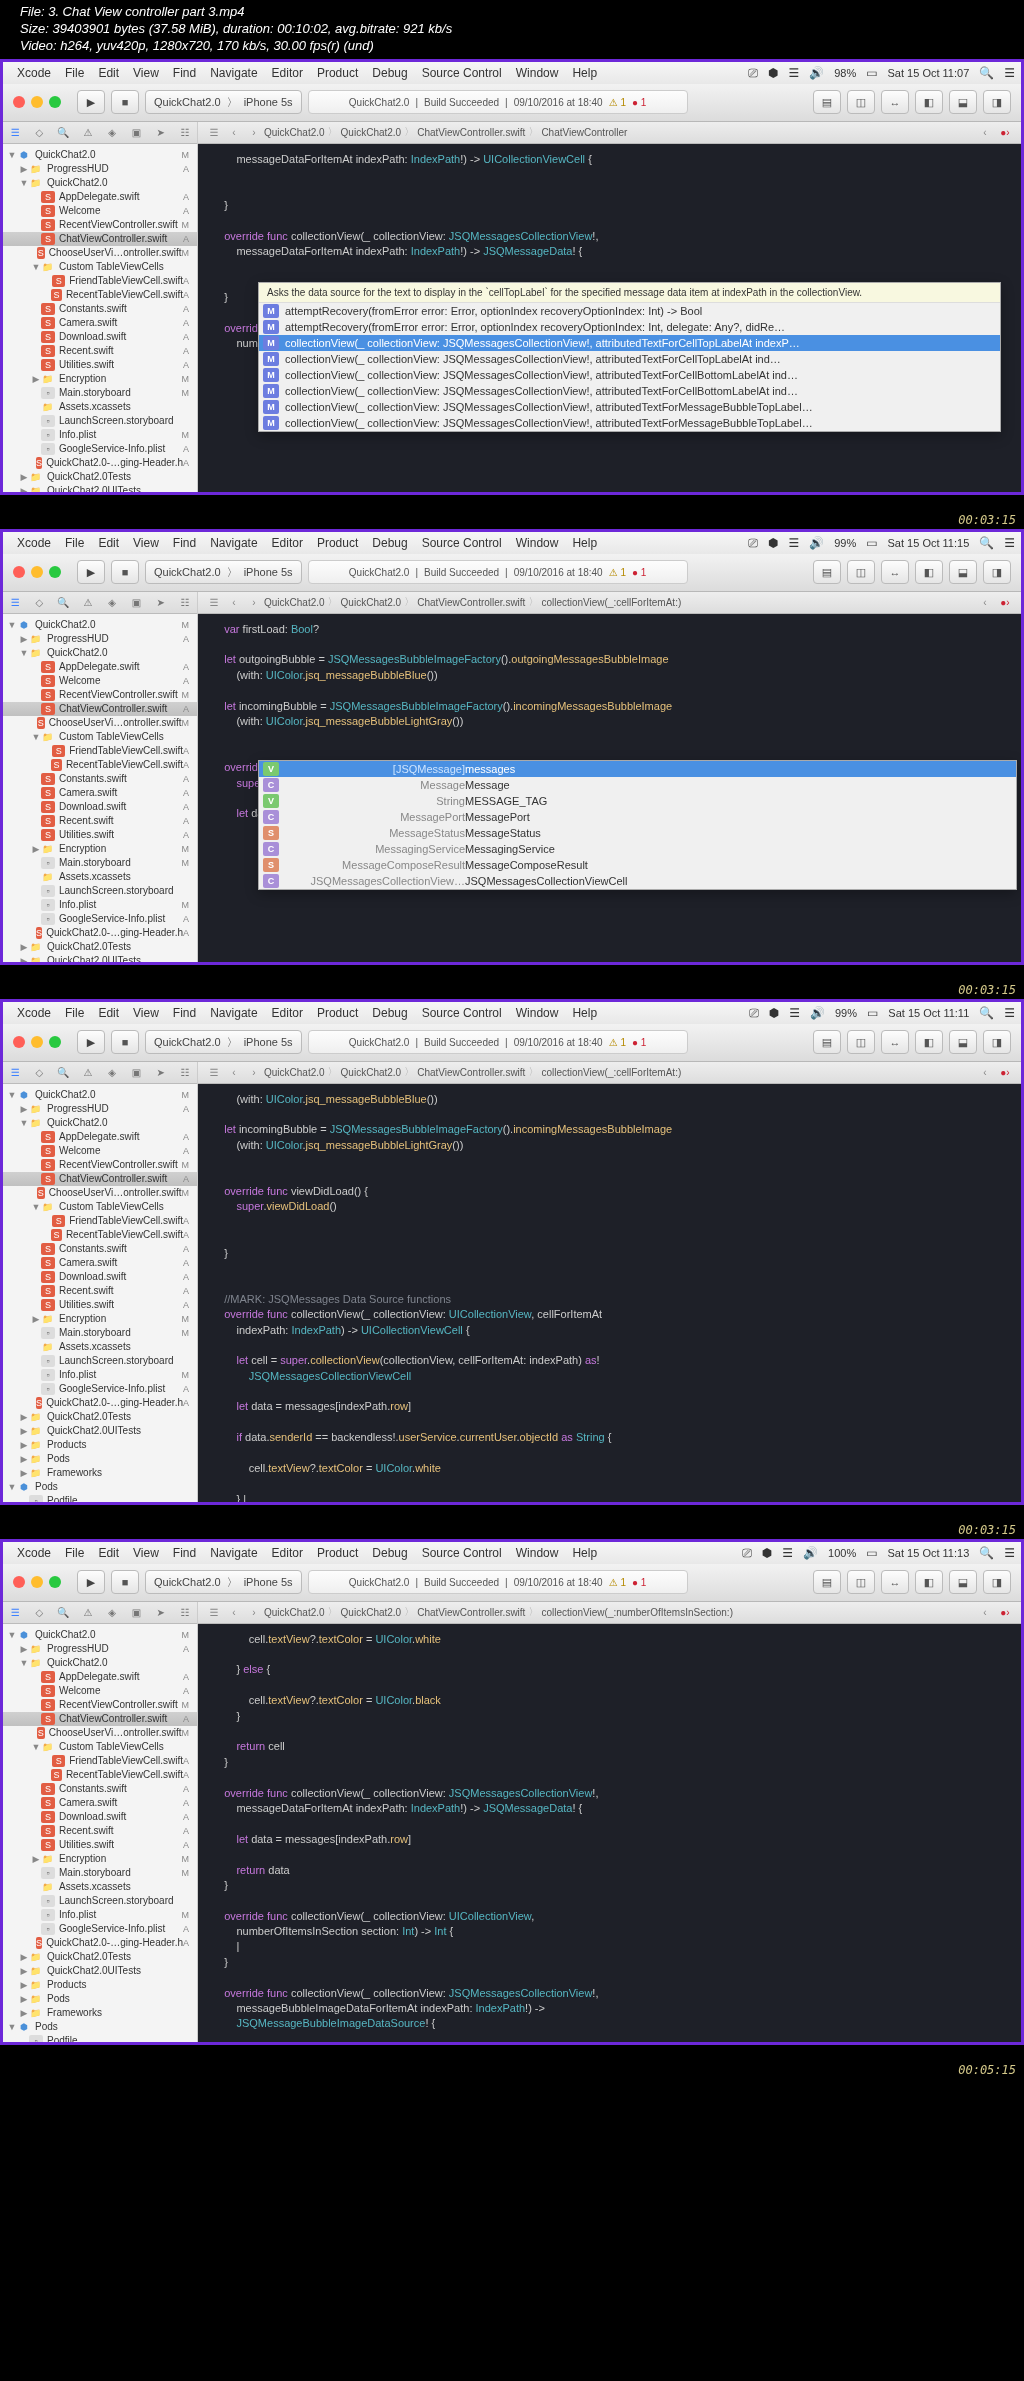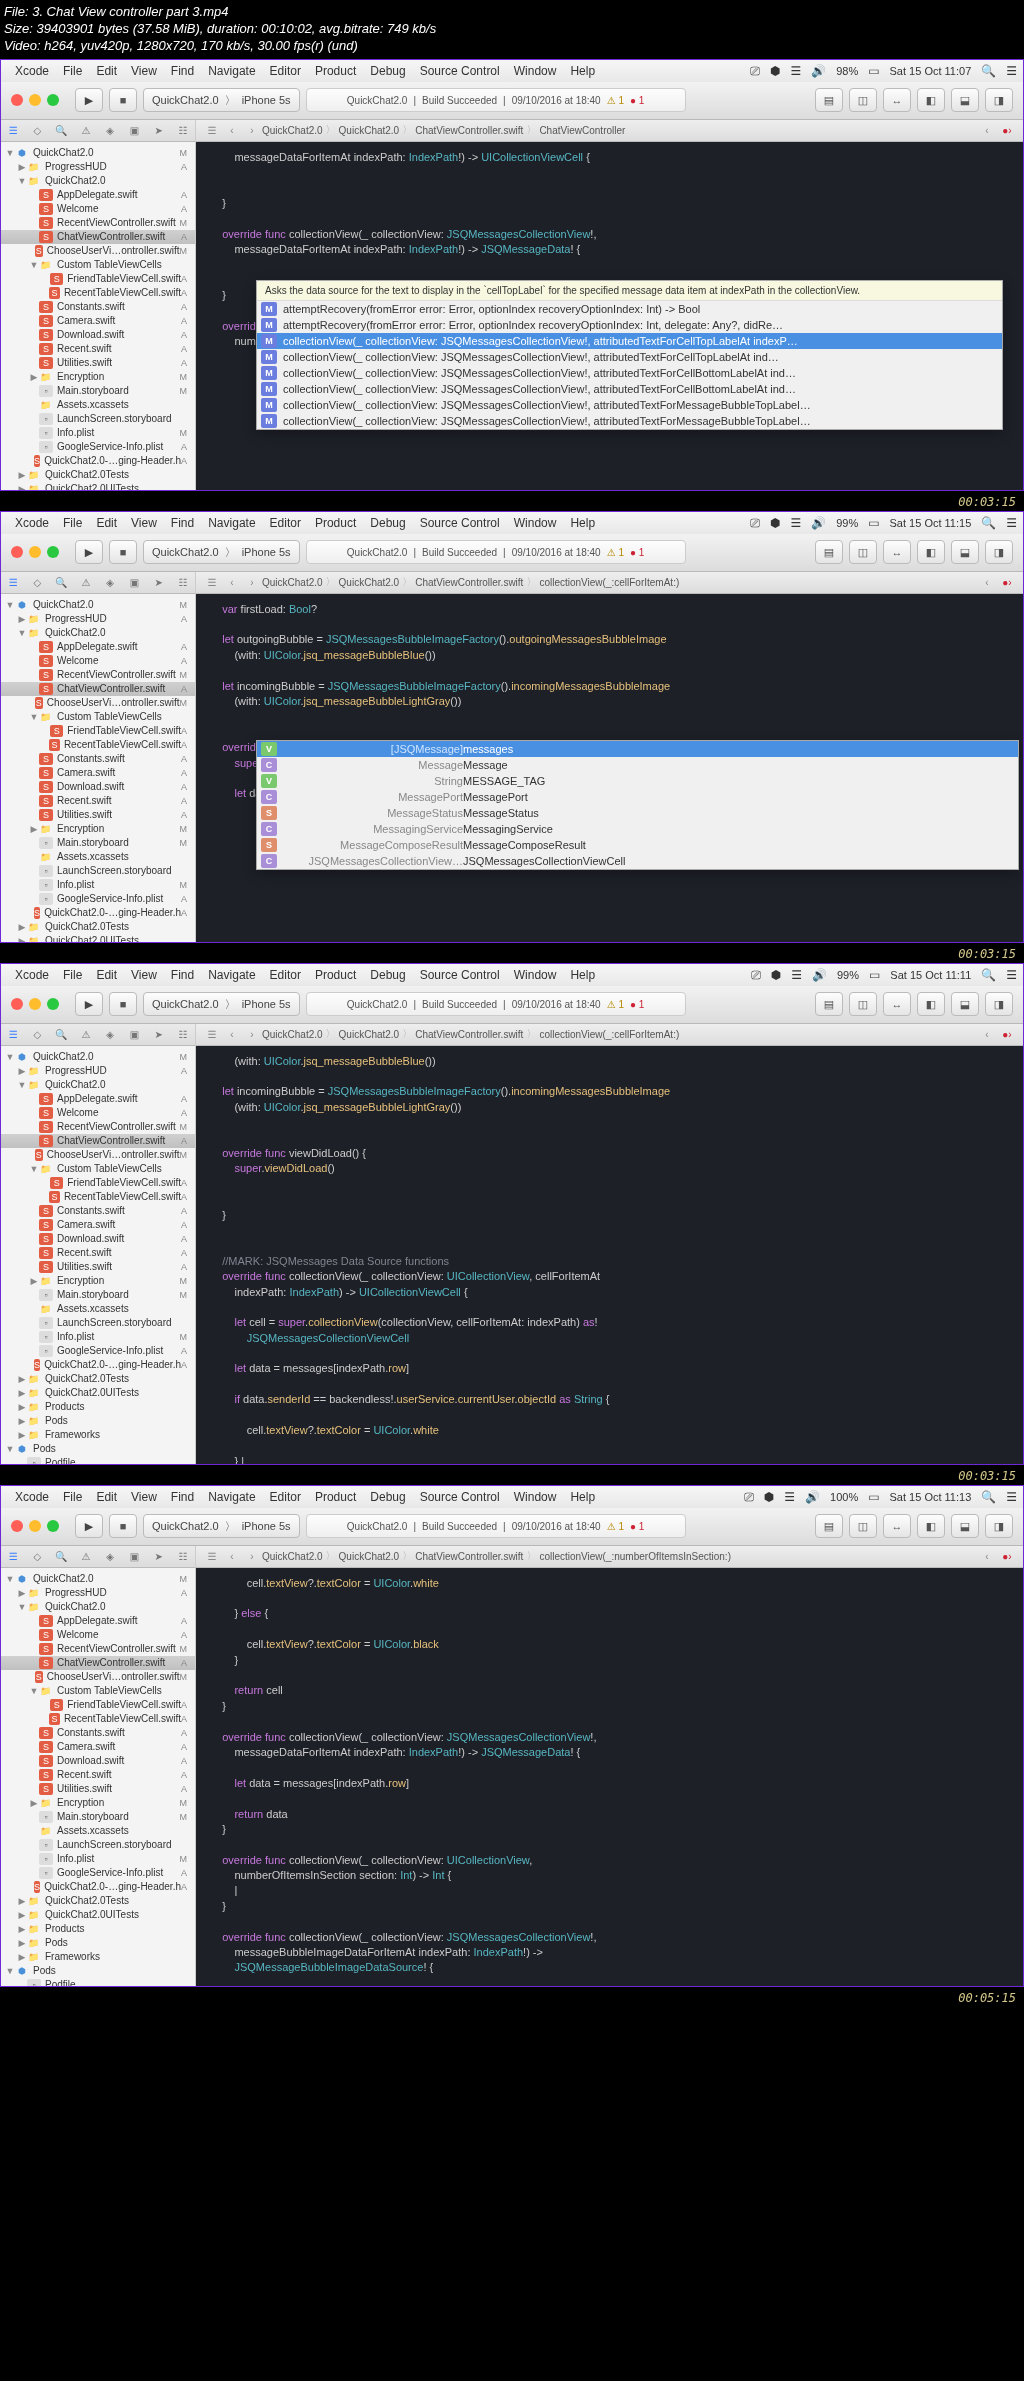--- a/index.html
+++ b/index.html
@@ -1,18 +1,18 @@
 <!DOCTYPE html>
 <html><head>
 <meta charset="utf-8">
 <style>
 * { margin: 0; padding: 0; box-sizing: border-box; font-family: -apple-system, BlinkMacSystemFont, "Helvetica Neue", sans-serif; }
 body { background: #000; width: 1024px; font-size: 11px; }
-.file-meta { color: #fff; padding: 4px 4px; font-size: 13px; font-style: italic; line-height: 1.3; }
-.xcode-window { background: #f6f6f6; border: 1px solid #6d28d9; margin-bottom: 2px; }
+.file-meta { color: #fff; padding: 4px 20px; font-size: 13px; font-style: italic; line-height: 1.3; }
+.xcode-window { background: #f6f6f6; border: 3px solid #6d28d9; margin-bottom: 16px; }
 .menubar { background: linear-gradient(#f6f6f6,#e8e8e8); height: 22px; display: flex; align-items: center; padding: 0 6px; font-size: 12px; color: #333; }
 .menubar .apple { margin-right: 8px; font-size: 13px; }
 .menubar .menu-item { margin-right: 14px; cursor: default; }
 .menubar .right { margin-left: auto; display: flex; align-items: center; gap: 10px; font-size: 11px; }
 .menubar .icon { font-size: 12px; }
 .toolbar { background: linear-gradient(#f2f2f2,#dcdcdc); height: 38px; display: flex; align-items: center; padding: 0 10px; border-bottom: 1px solid #b8b8b8; gap: 6px; }
 .traffic { display: flex; gap: 6px; margin-right: 10px; }
 .dot { width: 12px; height: 12px; border-radius: 50%; }
 .dot.r { background: #ff5f57; } .dot.y { background: #ffbd2e; } .dot.g { background: #28c940; }
 .tbtn { width: 28px; height: 24px; background: linear-gradient(#fdfdfd,#e5e5e5); border: 1px solid #bbb; border-radius: 4px; display: flex; align-items: center; justify-content: center; font-size: 11px; color: #555; }
@@ -61,21 +61,21 @@
 .autocomplete .ac-row.sel .ac-left { color: #cde4ff; }
 .autocomplete .ac-right { }
 .timecode { color: #d4c98a; font-size: 12px; text-align: right; padding: 2px 8px; font-style: italic; font-family: monospace; }
 .d0 { padding-left: 4px; } .d1 { padding-left: 16px; } .d2 { padding-left: 28px; } .d3 { padding-left: 40px; }
 </style>
 </head>
 <body>
 
 <div class="file-meta">
   <div>File: 3. Chat View controller part 3.mp4</div>
-  <div>Size: 39403901 bytes (37.58 MiB), duration: 00:10:02, avg.bitrate: 749 kb/s</div>
+  <div>Size: 39403901 bytes (37.58 MiB), duration: 00:10:02, avg.bitrate: 921 kb/s</div>
   <div>Video: h264, yuv420p, 1280x720, 170 kb/s, 30.00 fps(r) (und)</div>
 </div>
 
 <div class="xcode-window">
   <div class="menubar">
     <span class="apple"></span>
     <span class="menu-item">Xcode</span>
     <span class="menu-item">File</span>
     <span class="menu-item">Edit</span>
     <span class="menu-item">View</span>

